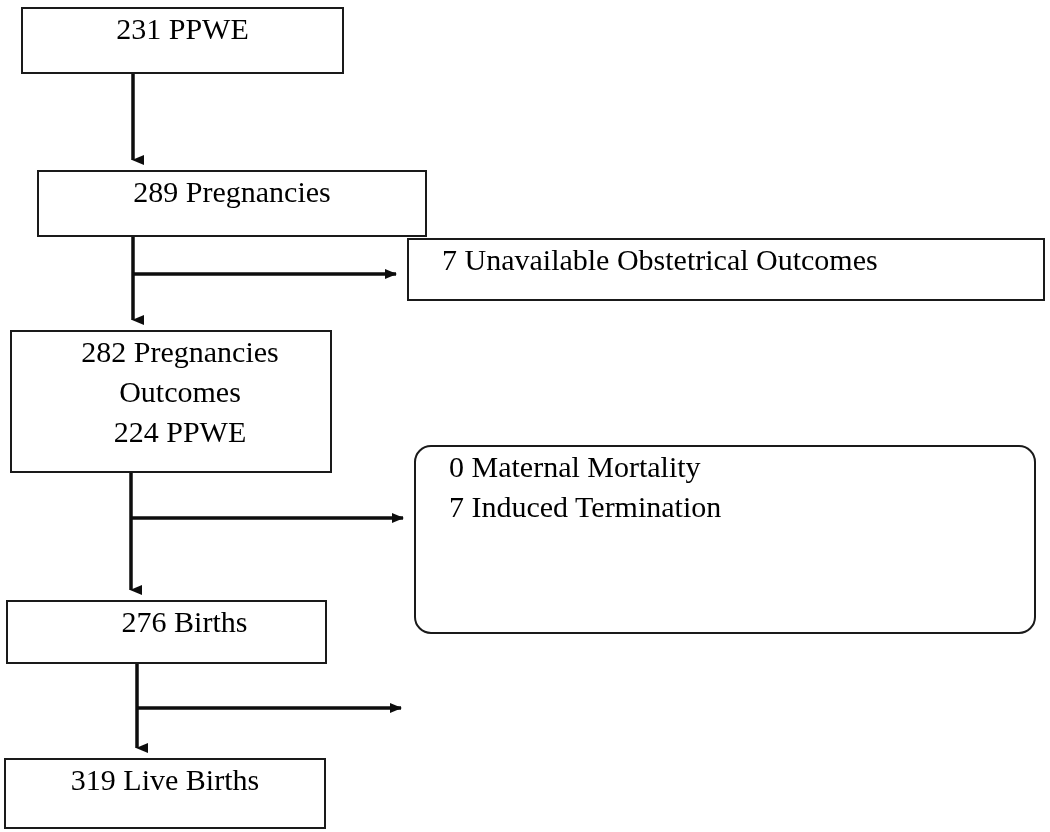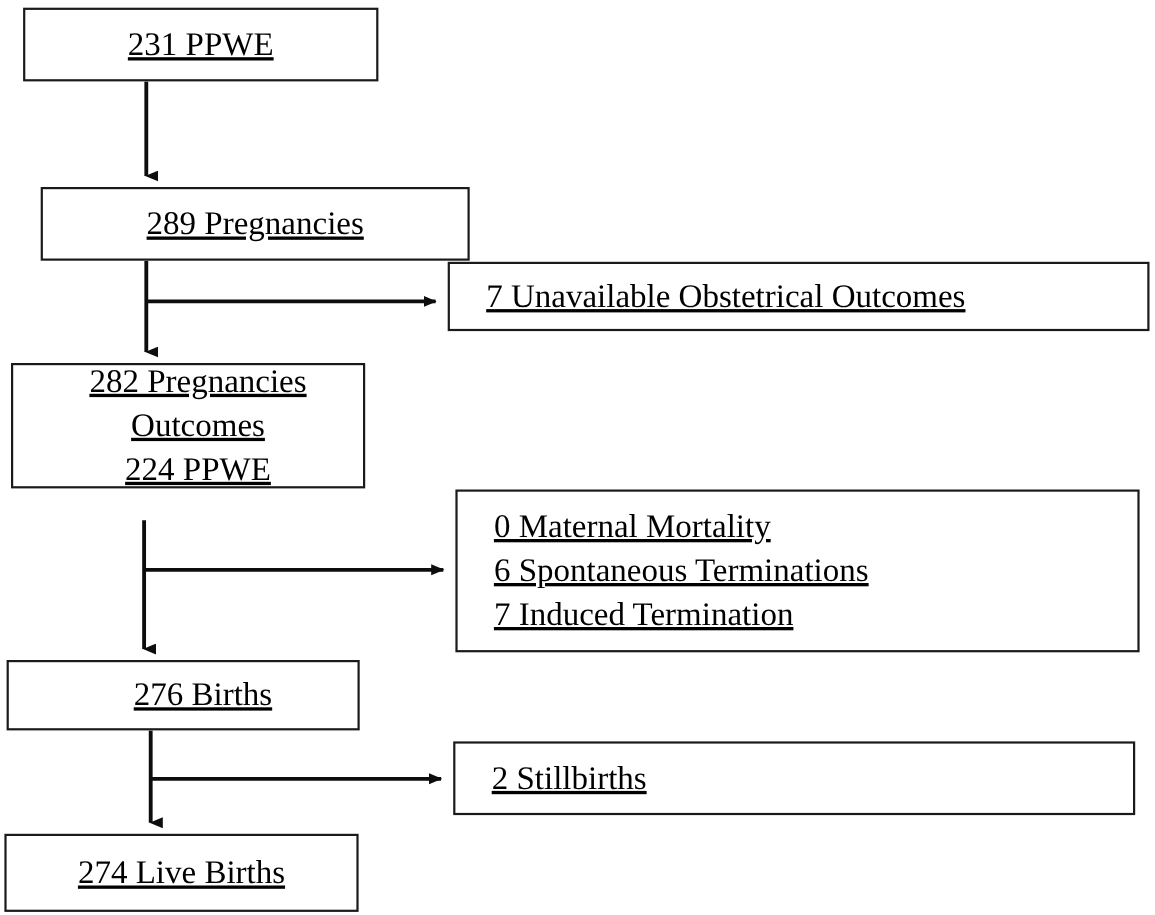--- a/index.html
+++ b/index.html
@@ -18,22 +18,20 @@
   .node {
     position: absolute;
     box-sizing: border-box;
     border: 2.5px solid #1a1a1a;
     background: #ffffff;
     color: #000000;
     font-size: 30px;
     line-height: 40px;
     display: flex;
     flex-direction: column;
-    justify-content: center;
-    text-decoration: underline;
   }
   .node.center { align-items: center; text-align: center; }
   .node.left   { align-items: flex-start; text-align: left; }
   .node .line { display: block; white-space: pre; }
   .node.left .line { padding-left: 33px; }
 
   svg.connectors {
     position: absolute;
     left: 0;
     top: 0;
@@ -77,37 +75,33 @@
   </div>
 
   <div class="node center" style="left: 37px; top: 170px; width: 390px; height: 67px;">
     <span class="line">289 Pregnancies</span>
   </div>
 
   <div class="node left" style="left: 407px; top: 238px; width: 638px; height: 63px;">
     <span class="line">7 Unavailable Obstetrical Outcomes</span>
   </div>
 
-  <div class="node center" style="left: 10px; top: 330px; width: 322px; height: 114px; padding-left: 18px;">
+  <div class="node center" style="left: 10px; top: 330px; width: 322px; height: 143px; padding-left: 18px;">
     <span class="line">282 Pregnancies</span>
     <span class="line">Outcomes</span>
     <span class="line">224 PPWE</span>
   </div>
 
-  <div class="node left" style="left: 414px; top: 445px; width: 622px; height: 148px;">
+  <div class="node left" style="left: 414px; top: 445px; width: 622px; height: 189px; border-radius: 17px;">
     <span class="line">0 Maternal Mortality</span>
-    <span class="line">6 Spontaneous Terminations</span>
     <span class="line">7 Induced Termination</span>
   </div>
 
   <div class="node center" style="left: 6px; top: 600px; width: 321px; height: 64px; padding-left: 36px;">
     <span class="line">276 Births</span>
   </div>
 
-  <div class="node left" style="left: 412px; top: 674px; width: 620px; height: 67px;">
-    <span class="line">2 Stillbirths</span>
-  </div>
 
   <div class="node center" style="left: 4px; top: 758px; width: 322px; height: 71px;">
-    <span class="line">274 Live Births</span>
+    <span class="line">319 Live Births</span>
   </div>
 
 </div>
 
 </body></html>

